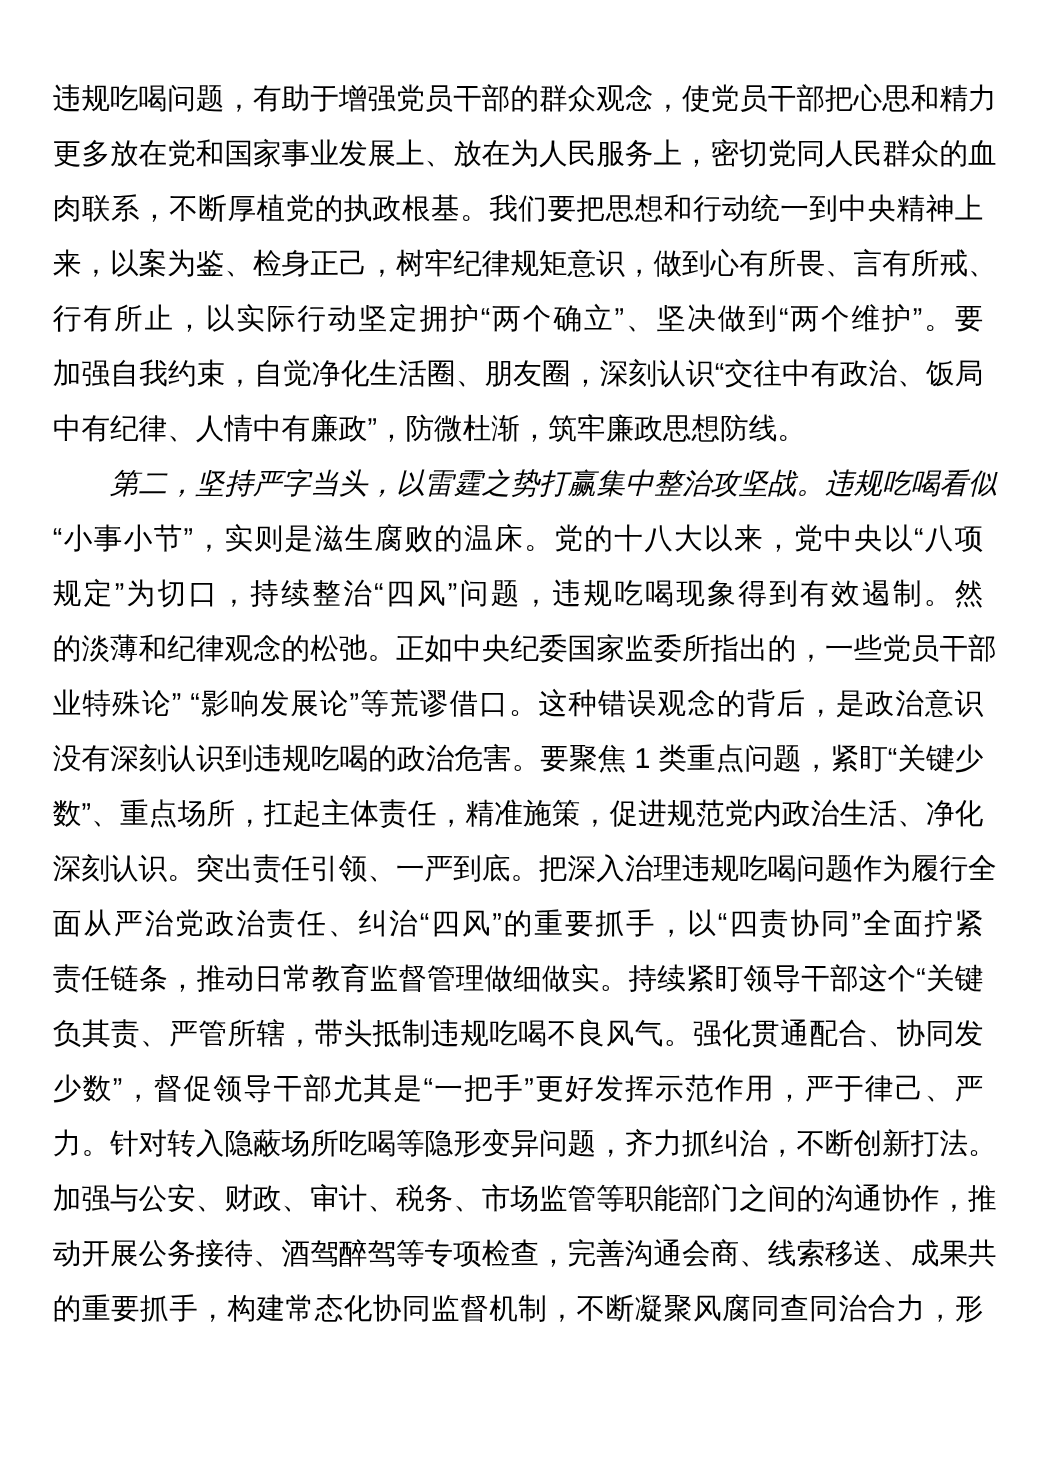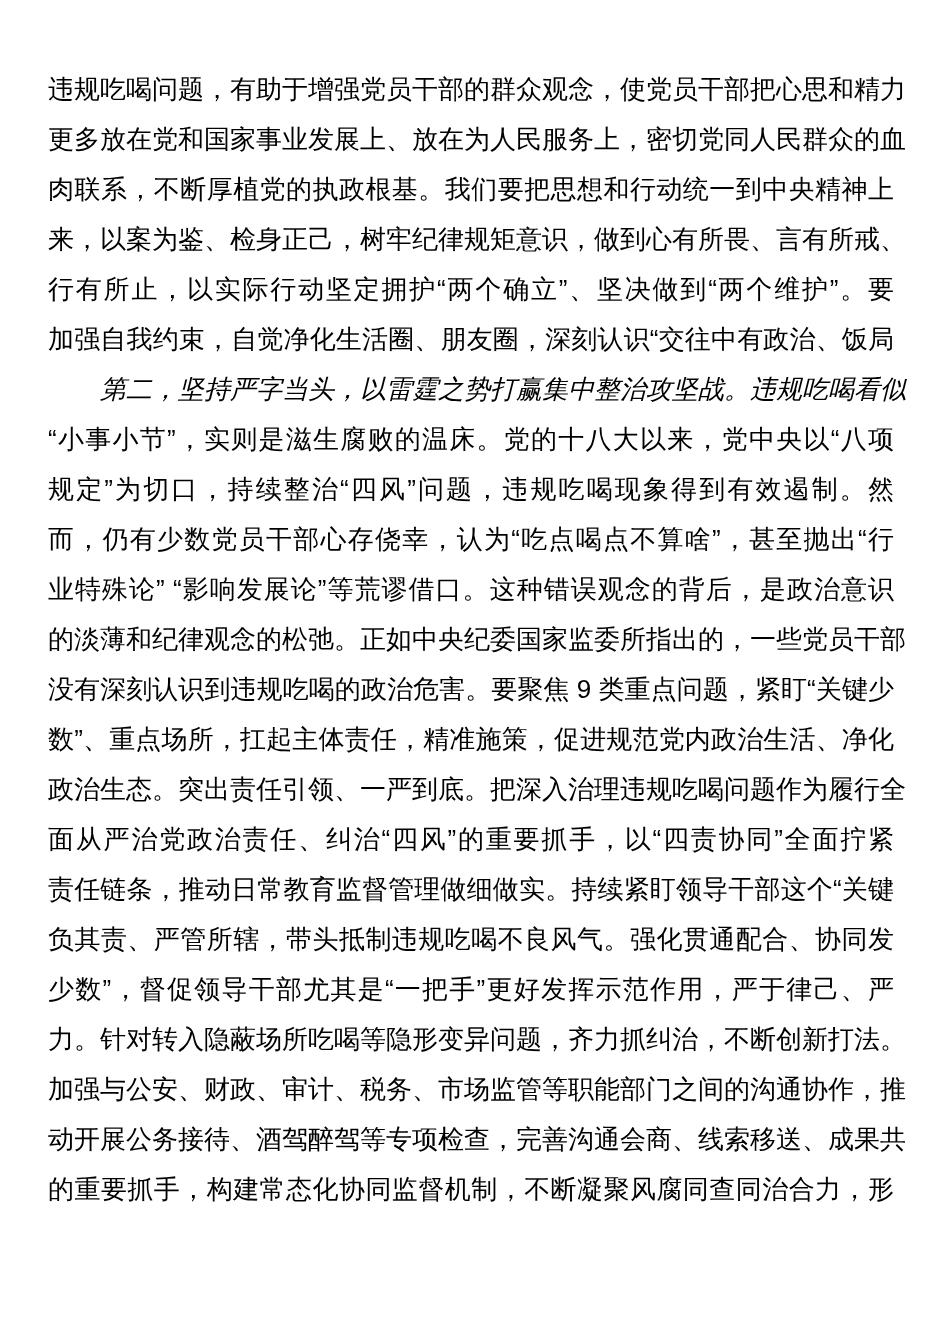--- a/index.html
+++ b/index.html
@@ -48,32 +48,32 @@
 
 <div class="page">
 
   <div class="paragraph">
     <div class="line">违规吃喝问题，有助于增强党员干部的群众观念，使党员干部把心思和精力</div>
     <div class="line">更多放在党和国家事业发展上、放在为人民服务上，密切党同人民群众的血</div>
     <div class="line">肉联系，不断厚植党的执政根基。我们要把思想和行动统一到中央精神上</div>
     <div class="line">来，以案为鉴、检身正己，树牢纪律规矩意识，做到心有所畏、言有所戒、</div>
     <div class="line">行有所止，以实际行动坚定拥护“两个确立”、坚决做到“两个维护”。要</div>
     <div class="line">加强自我约束，自觉净化生活圈、朋友圈，深刻认识“交往中有政治、饭局</div>
+    <div class="line para-end">中有纪律、人情中有廉政”，防微杜渐，筑牢廉政思想防线。</div>
   </div>
 
   <div class="paragraph">
     <div class="line first-indent">第二，坚持严字当头，以雷霆之势打赢集中整治攻坚战。违规吃喝看似</div>
     <div class="line">“小事小节”，实则是滋生腐败的温床。党的十八大以来，党中央以“八项</div>
     <div class="line">规定”为切口，持续整治“四风”问题，违规吃喝现象得到有效遏制。然</div>
-    <div class="line">而，仍有少数党员干部心存侥幸，认为“吃点喝点不算啥”，甚至抛出“行</div>
+    <div class="line">的淡薄和纪律观念的松弛。正如中央纪委国家监委所指出的，一些党员干部</div>
     <div class="line">业特殊论” “影响发展论”等荒谬借口。这种错误观念的背后，是政治意识</div>
-    <div class="line">的淡薄和纪律观念的松弛。正如中央纪委国家监委所指出的，一些党员干部</div>
-    <div class="line">没有深刻认识到违规吃喝的政治危害。要聚焦 9 类重点问题，紧盯“关键少</div>
+    <div class="line">没有深刻认识到违规吃喝的政治危害。要聚焦 1 类重点问题，紧盯“关键少</div>
     <div class="line">数”、重点场所，扛起主体责任，精准施策，促进规范党内政治生活、净化</div>
-    <div class="line">政治生态。突出责任引领、一严到底。把深入治理违规吃喝问题作为履行全</div>
+    <div class="line">深刻认识。突出责任引领、一严到底。把深入治理违规吃喝问题作为履行全</div>
     <div class="line">面从严治党政治责任、纠治“四风”的重要抓手，以“四责协同”全面拧紧</div>
     <div class="line">责任链条，推动日常教育监督管理做细做实。持续紧盯领导干部这个“关键</div>
     <div class="line">负其责、严管所辖，带头抵制违规吃喝不良风气。强化贯通配合、协同发</div>
     <div class="line">少数”，督促领导干部尤其是“一把手”更好发挥示范作用，严于律己、严</div>
     <div class="line">力。针对转入隐蔽场所吃喝等隐形变异问题，齐力抓纠治，不断创新打法。</div>
     <div class="line">加强与公安、财政、审计、税务、市场监管等职能部门之间的沟通协作，推</div>
     <div class="line">动开展公务接待、酒驾醉驾等专项检查，完善沟通会商、线索移送、成果共</div>
     <div class="line">的重要抓手，构建常态化协同监督机制，不断凝聚风腐同查同治合力，形</div>
   </div>
 

